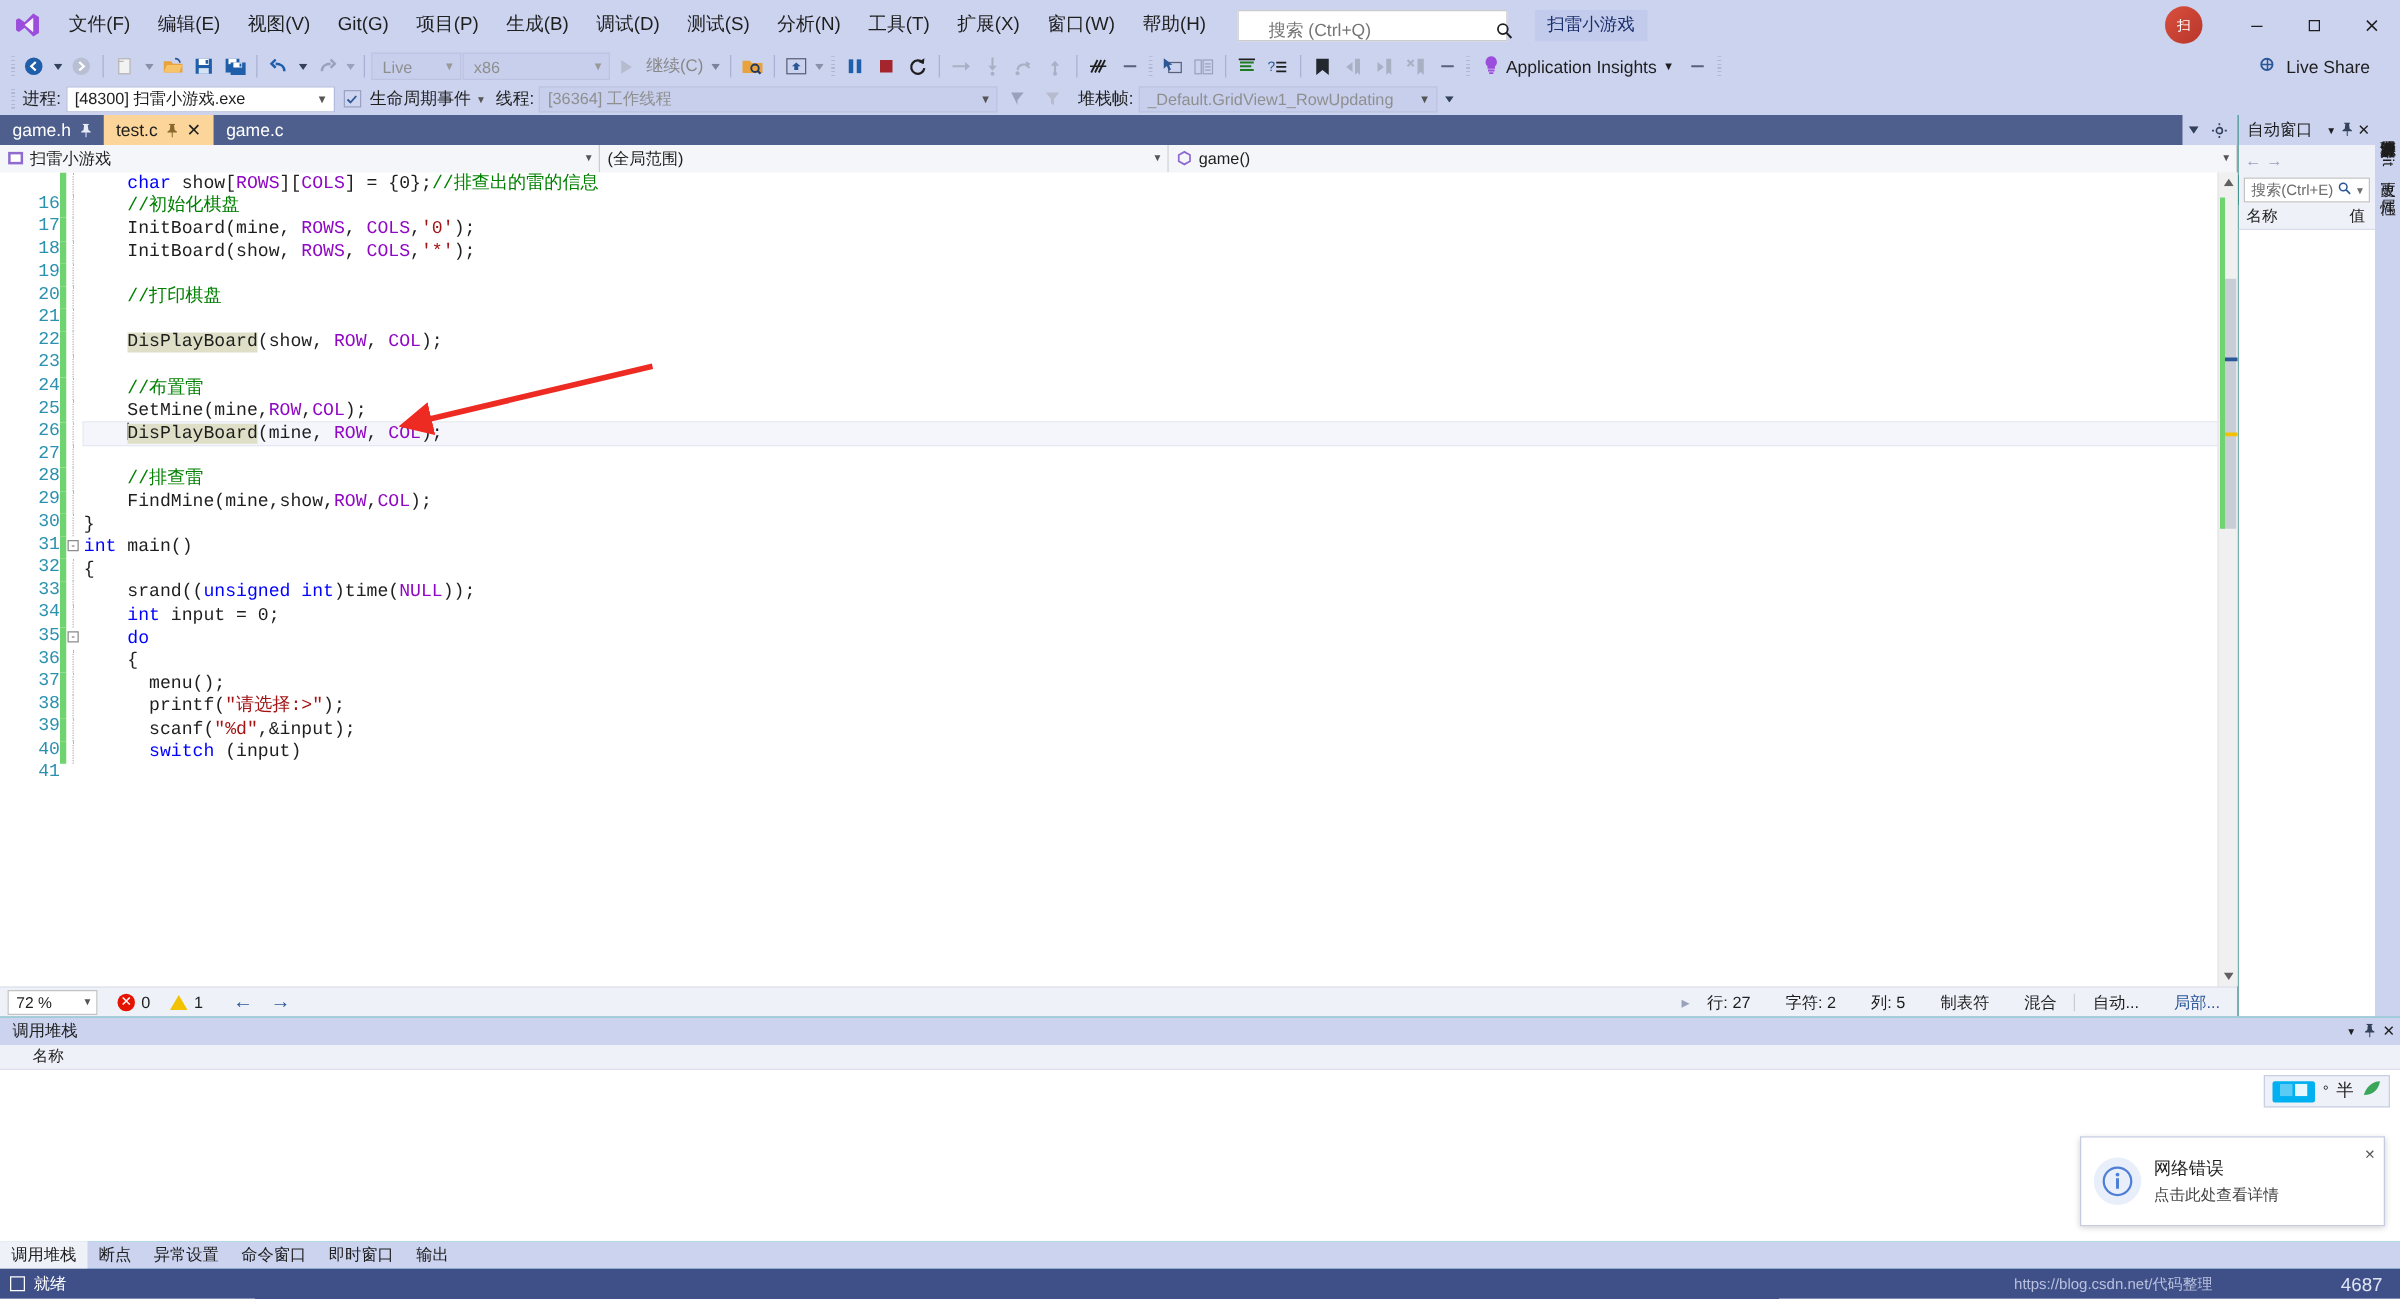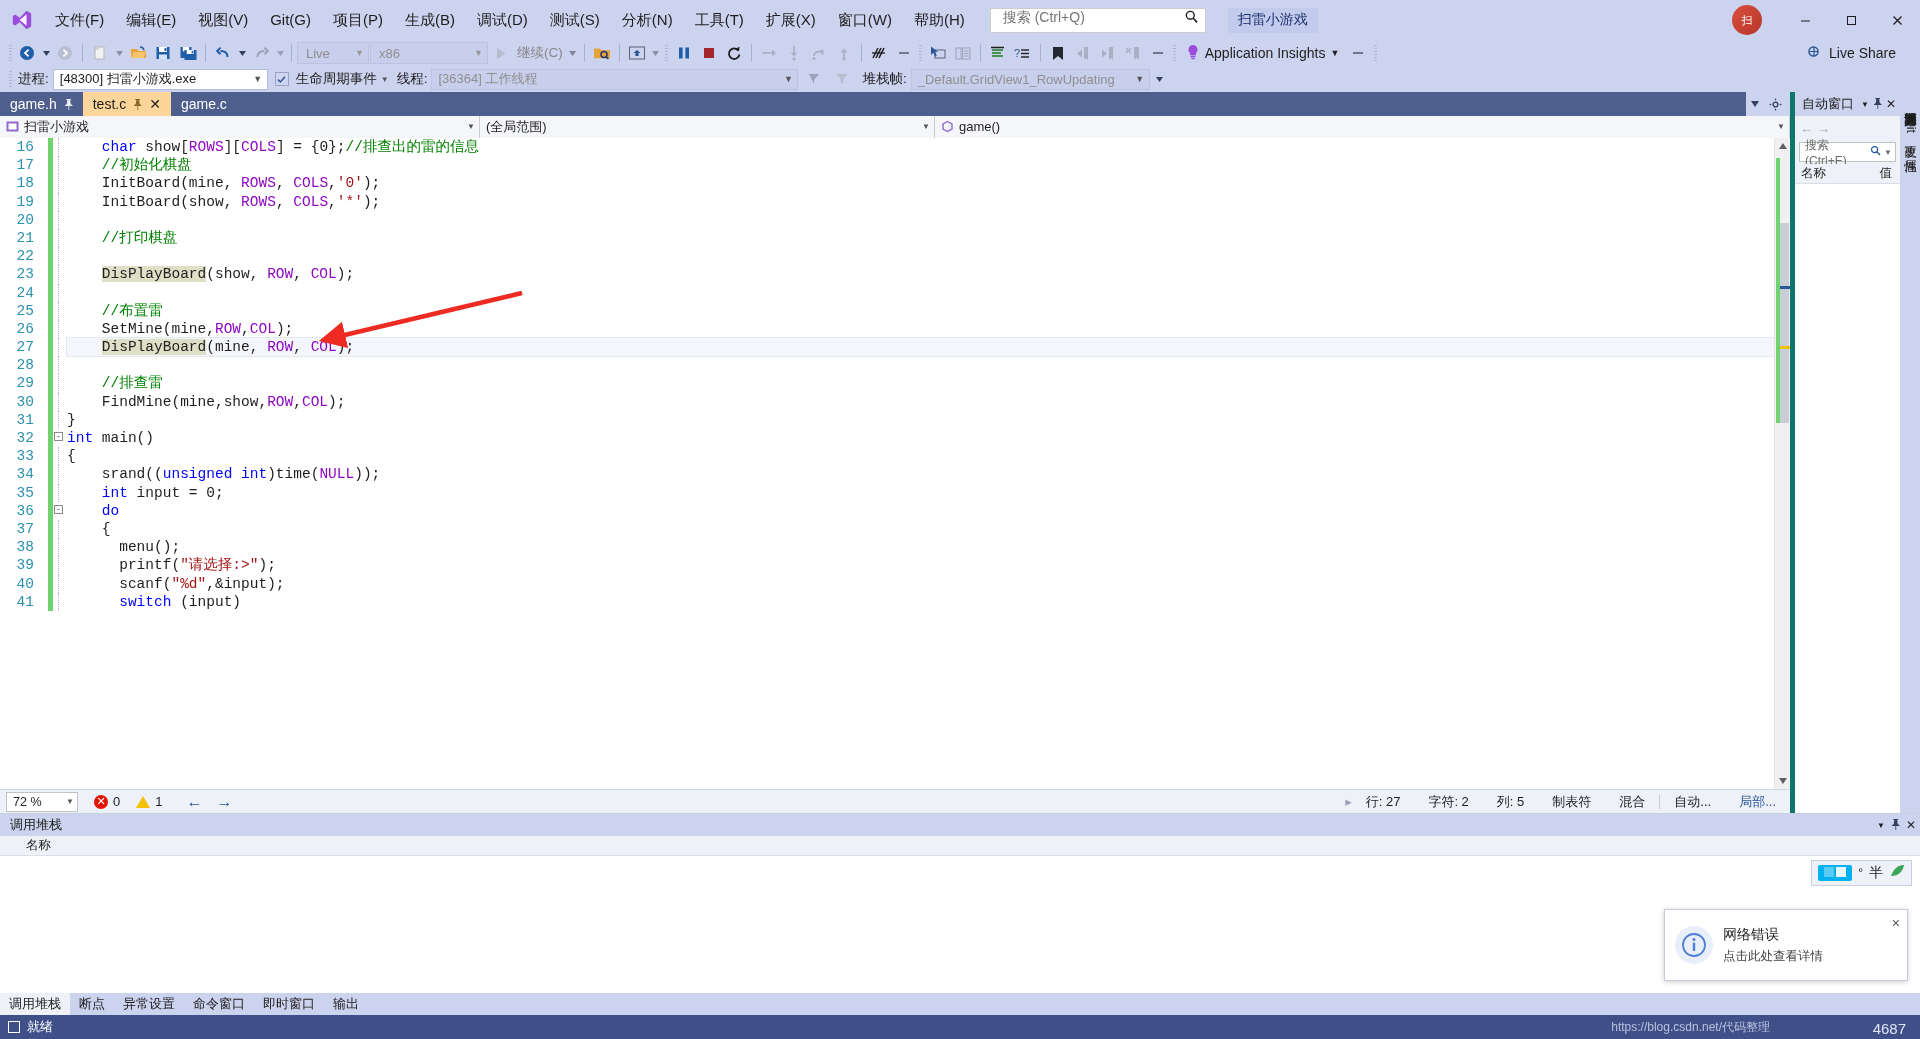--- a/index.html
+++ b/index.html
@@ -12,21 +12,21 @@
   }
   .app { width:1920px; height:1039px; display:flex; flex-direction:column; background:#ccd3ef; position:relative; }
 
   
   .menubar { height:40px; display:flex; align-items:center; background:#ccd3ef; flex:0 0 40px; position:relative; }
   .vs-logo { width:44px; height:40px; display:flex; align-items:center; justify-content:center; }
   .vs-logo svg { display:block; }
   .menu-items { display:flex; align-items:flex-end; height:40px; }
   .menu-item { padding:0 11px; height:40px; line-height:40px; font-size:15px; color:#1e1e1e; white-space:nowrap; cursor:default; }
   .search-box { margin-left:14px; width:216px; height:25px; background:#fff; border:1px solid #ccc;
-      display:flex; align-items:flex-start; padding:0 12px; }
+      display:flex; align-items:flex-end; padding:0 24px; }
   .search-box input { border:0; outline:0; flex:1; font-size:14px; color:#6d6d6d; background:transparent;
       font-family:"Liberation Sans",sans-serif; }
   .search-ico { width:15px; height:15px; flex:0 0 15px; }
   .proj-chip { margin-left:22px; height:25px; display:flex; align-items:center; padding:0 10px;
       background:#c3cbec; color:#1a2f6b; font-size:14px; }
   .win-right { position:absolute; right:0; top:0; height:40px; display:flex; align-items:center; }
   .win-user { width:30px;height:30px;border-radius:50%; background:linear-gradient(135deg,#d94f3d,#b7362a);
       color:#fff; font-size:11px; display:flex;align-items:center;justify-content:center; margin-right:20px;}
   .win-btn { width:46px; height:40px; display:flex; align-items:center; justify-content:center; cursor:default; }
   .win-btn svg { stroke:#1e1e1e; }
@@ -81,22 +81,22 @@
   .nav-combo .cv { flex:1; white-space:nowrap; overflow:hidden; }
   .nav-combo .ca { font-size:8px; color:#555; padding-left:6px; }
   .nav-combo.c1 { width:480px; }
   .nav-combo.c2 { width:455px; }
   .nav-combo.c3 { flex:1; }
   .nav-icon { width:13px;height:13px; flex:0 0 13px; }
 
   
   .editor-wrap { flex:1; display:flex; min-height:0; background:#fff; position:relative; }
   .editor { flex:1; display:flex; position:relative; overflow:hidden; background:#fff; }
-  .gutter-num { width:48px; flex:0 0 48px; text-align:right; padding-right:14px; color:#2b91af;
-      font-family:"Liberation Mono","DejaVu Sans Mono",monospace; font-size:14.5px; }
+  .gutter-num { width:48px; flex:0 0 48px; text-align:right; padding-right:0; color:#2b91af;
+      font-family:"Liberation Mono","DejaVu Sans Mono",monospace; font-size:14.5px;margin-top:16px; }
   .gutter-chg { width:5px; flex:0 0 5px; }
   .gutter-fold { width:14px; flex:0 0 14px; position:relative; }
   .code-area { flex:1; position:relative; font-family:"Liberation Mono","DejaVu Sans Mono",monospace;
       font-size:14.5px; white-space:pre; }
   .ln { height:18.2px; line-height:18.2px; }
   .ln.cur { background:#f4f6fb; outline:1px solid #e4e8f3; }
   .c-kw { color:#0000ff; }
   .c-macro { color:#8f08c4; }
   .c-str { color:#a31515; }
   .c-cmt { color:#008000; }
@@ -122,21 +122,21 @@
       display:flex;align-items:center;justify-content:center; }
   .tri-warn { width:0;height:0;border-left:7px solid transparent;border-right:7px solid transparent;
       border-bottom:12px solid #f2c200; position:relative; }
   .nav-arrows { display:flex; gap:14px; margin-left:24px; color:#2b5797; font-size:16px; }
   .status-right { margin-left:auto; display:flex; align-items:center; }
   .sr-item { padding:0 14px; white-space:nowrap; }
   .sr-sep { width:1px; height:14px; background:#c8cdd8; }
 
   
   .auto-panel { width:110px; flex:0 0 110px; display:flex; flex-direction:column; background:#eef1f8;
-      border-left:5px solid #0f766e; }
+      border-left:1px solid #0f766e; }
   .panel-head { height:24px; display:flex; align-items:center; padding:0 4px 0 7px; font-size:13px;
       background:#ccd3ef; color:#1e1e1e; }
   .panel-head .acts { margin-left:auto; display:flex; gap:4px; align-items:center; }
   .panel-toolbar { height:24px; display:flex; align-items:center; gap:4px; padding:0 5px; background:#eef1f8; }
   .panel-search { height:20px; border:1px solid #c3c3c3; background:#fff; display:flex; align-items:center;
       padding:0 3px 0 5px; font-size:12px; color:#6d6d6d; margin:2px 4px; }
   .panel-cols { height:20px; display:flex; align-items:center; font-size:12.5px; background:#eef1f8;
       border-bottom:1px solid #d9ddea; color:#1e1e1e; }
   .panel-cols span { padding-left:6px; }
   .panel-body { flex:1; background:#fff; }

